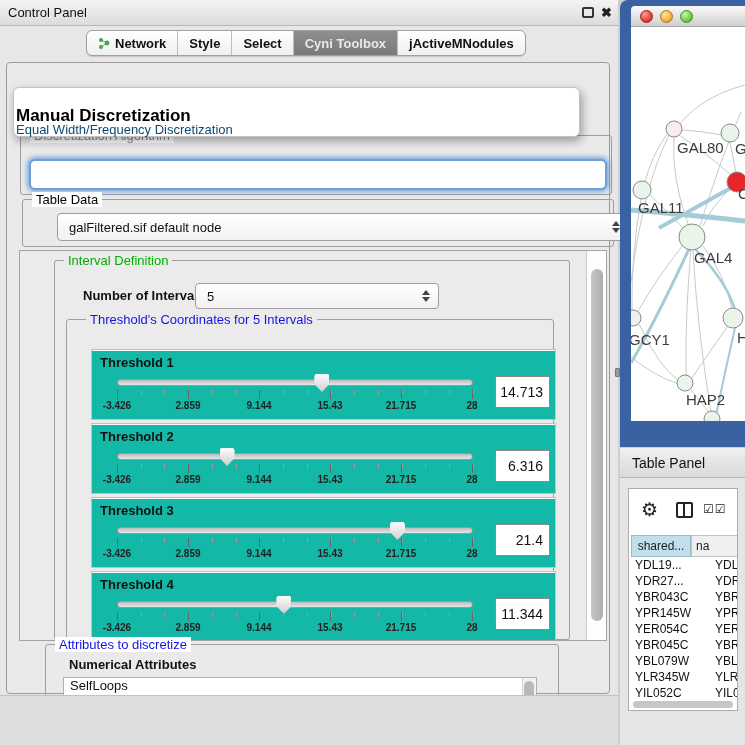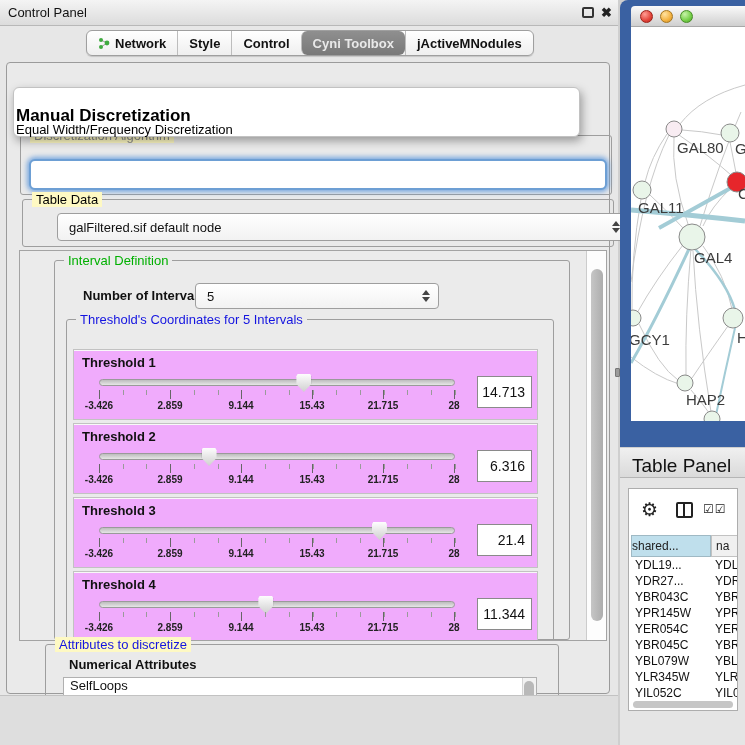--- a/index.html
+++ b/index.html
@@ -15,43 +15,43 @@
   .win-btn { top:7px; width:13px; height:12px; font-size:11px; line-height:12px; text-align:center; color:#222; }
   #float-btn { left:582px; border:2px solid #333; border-radius:2px; height:11px; width:12px; }
   #close-btn { left:600px; font-weight:bold; font-size:13px; }
 
   
   .segbar { display:flex; border:1px solid #9f9f9f; border-radius:6px; overflow:hidden;
     background:linear-gradient(#ffffff,#efefef); box-shadow:0 1px 1px rgba(0,0,0,.15); }
   .seg { padding:4px 11px; font-size:13px; font-weight:bold; color:#111; white-space:nowrap;
     border-left:1px solid #bdbdbd; display:flex; align-items:center; gap:5px; cursor:default; }
   .seg:first-child { border-left:none; }
-  .seg.sel { background:linear-gradient(#8f8f8f,#797979); color:#e9e9e9;border-radius:6px; }
+  .seg.sel { background:linear-gradient(#8f8f8f,#797979); color:#e9e9e9; }
   #top-tabs { left:86px; top:30px; height:26px; }
   #bottom-tabs { left:146px; top:704px; height:24px; }
 
   
   #outer-panel { left:6px; top:62px; width:604px; height:632px; background:#eaeaea;
     border:1px solid #9b9b9b; border-radius:4px; }
 
   .groupbox { position:absolute; border:1px solid #9e9e9e; border-radius:3px; }
-  .grouptitle { position:absolute; top:-8px; left:9px; background:#fef9c3; padding:0 4px; font-size:13px; }
+  .grouptitle { position:absolute; top:-8px; left:9px; background:#ffffff; padding:0 4px; font-size:13px; }
 
   
   #algo-group { left:13px; top:72px; width:592px; height:60px; }
   #algo-group .grouptitle { color:#8c8c8c; }
   #algo-combo { left:22px; top:96px; width:578px; height:31px; background:#fff;
     border:2px solid #6d9fd4; border-radius:6px; box-shadow:0 0 5px 2px rgba(90,150,220,.8); }
 
   
   #algo-popup { left:13px; top:87px; width:567px; height:50px; background:#fff;
     border:1px solid #c2c2c2; border-radius:6px; box-shadow:2px 4px 10px rgba(0,0,0,.35); z-index:50; }
   #popup-prompt { left:0; right:0; top:2px; text-align:center; color:#b3b3b3; font-size:13px; }
   #popup-opt0 { left:2px; top:18px; font-size:17px; font-weight:bold; color:#000; }
-  #popup-opt1 { left:2px; top:34px; font-size:13px; color:#000000; }
+  #popup-opt1 { left:2px; top:34px; font-size:13px; color:#0c4a6e; }
 
   
   #tabledata-group { left:15px; top:136px; width:592px; height:48px; }
   .combo { position:absolute; background:linear-gradient(#ffffff,#f2f2f2); border:1px solid #9e9e9e;
     border-radius:4px; font-size:13px; color:#111; display:flex; align-items:center; padding-left:11px; }
   .stepper { position:absolute; right:8px; top:50%; transform:translateY(-50%); display:flex; flex-direction:column; gap:2px; }
   .tri-up { width:0; height:0; border-left:4px solid transparent; border-right:4px solid transparent; border-bottom:5px solid #444; }
   .tri-dn { width:0; height:0; border-left:4px solid transparent; border-right:4px solid transparent; border-top:5px solid #444; }
   #tabledata-combo { left:22px; top:150px; width:572px; height:28px;margin-left:28px; }
 
@@ -59,23 +59,23 @@
   #scrollpane { left:12px; top:187px; width:588px; height:391px; border:1px solid #a3a3a3; background:#ebebeb; overflow:hidden; }
   #sp-vtrack { left:566px; top:0; width:21px; height:389px; background:#fdfdfd; border-left:1px solid #cccccc; }
   #sp-vthumb { left:4px; top:18px; width:12px; height:352px; background:linear-gradient(90deg,#c6c6c6,#adadad); border-radius:6px; }
 
   #interval-group { left:34px; top:9px; width:516px; height:380px; }
   #interval-group > .grouptitle { color:#00b000; background:#ebebeb; }
   #noi-label { left:28px; top:27px; font-size:13px; font-weight:bold; color:#111; }
   #noi-combo { left:140px; top:22px; width:244px; height:26px; }
 
   #thr-group { left:11px; top:58px; width:488px; height:327px; }
-  #thr-group > .grouptitle { color:#1414e0; background:#ebebeb; }
-
-  .thr-panel { position:absolute; left:6px; width:465px; height:71px; background:#f0abfc;
+  #thr-group > .grouptitle { color:#1414e0; background:#ebebeb;margin-left:10px; }
+
+  .thr-panel { position:absolute; left:24px; width:465px; height:71px; background:#14b8a6;
     border:1px solid #c2c2c2; box-shadow:inset 0 1px 0 #f8f8f8; }
   .thr-title { position:absolute; left:8px; top:5px; font-size:13px; font-weight:bold; color:#111; }
   .slider-track { position:absolute; left:25px; top:29px; width:356px; height:7px; border:1px solid #9a9a9a;
     border-radius:4px; background:linear-gradient(#bdbdbd,#e6e6e6); }
   .slider-thumb { position:absolute; top:24px; width:15px; height:18px;
     background:linear-gradient(#fdfdfd,#cfcfcf);
     clip-path:polygon(8% 0,92% 0,100% 12%,100% 55%,50% 100%,0 55%,0 12%);
     filter:drop-shadow(0 0 1px #777); }
   .minor-ticks { position:absolute; left:25px; top:40px; width:357px; height:5px;
     background:repeating-linear-gradient(90deg,#9a9a9a 0,#9a9a9a 1px,transparent 1px,transparent 23.73px); }
@@ -104,31 +104,31 @@
     border-radius:4px 0 0 0; border-bottom:1px solid #a8a8a8; }
   .light { position:absolute; top:4px; width:13px; height:13px; border-radius:50%; }
   #light-red   { left:9px;  background:radial-gradient(circle at 35% 30%, #ff9d94, #e2443a 60%, #b2271f); border:1px solid #9c2018; }
   #light-yellow{ left:29px; background:radial-gradient(circle at 35% 30%, #ffe3a1, #f3b13f 60%, #c4882a); border:1px solid #a5761f; }
   #light-green { left:49px; background:radial-gradient(circle at 35% 30%, #c7f3a9, #74ce47 60%, #4f9e2e); border:1px solid #468c26; }
   #net-canvas { left:631px; top:27px; width:114px; height:394px; background:#fff; }
 
   
   #tp-header { left:620px; top:448px; width:125px; height:30px; background:linear-gradient(#f0f0f0,#dadada);
     border-bottom:1px solid #b5b5b5; }
-  #tp-title { left:12px; top:7px; font-size:19px; color:#111; }
+  #tp-title { left:12px; top:7px; font-size:14px; color:#111; }
   #tp-bg { left:620px; top:478px; width:125px; height:267px; background:#e5e5e5; }
   #tp-box { left:628px; top:488px; width:110px; height:223px; background:#fff; border:1px solid #adadad; overflow:hidden; }
   #tp-toolbar { position:absolute; left:0; top:0; width:108px; height:44px; background:#fff; }
   #gear-icon { position:absolute; left:12px; top:9px; font-size:19px; color:#222; }
   #col-icon { position:absolute; left:47px; top:13px; width:17px; height:16px; border:2px solid #222; border-radius:2px; }
   #col-icon::after { content:""; position:absolute; left:5px; top:0; width:2px; height:12px; background:#222; }
   #check-icons { position:absolute; left:74px; top:13px; font-size:12px; color:#222; letter-spacing:1px; }
   #tp-headrow { position:absolute; left:2px; top:46px; width:200px; height:22px; display:flex; }
   .tp-hcell { font-size:12px; color:#222; border:1px solid #9fb9c4; height:22px; line-height:20px; }
-  #tp-h0 { width:80px; background:#bfdfec; text-align:left; }
+  #tp-h0 { width:60px; background:#bfdfec; text-align:center; }
   #tp-h1 { width:80px; background:#f0f0f0; border-color:#c2c2c2; padding-left:4px; }
   #tp-rows { position:absolute; left:2px; top:68px; width:200px; height:144px; overflow:hidden; }
   .tp-row { display:flex; height:16px; line-height:16px; font-size:12px; color:#111; }
   .tp-c0 { width:80px; padding-left:4px; white-space:nowrap; }
   .tp-c1 { width:80px; padding-left:4px; white-space:nowrap; }
   #tp-hscroll { position:absolute; left:4px; top:212px; width:100px; height:7px; background:#c6c6c6; border-radius:4px; }
 
   #resize-dot { left:615px; top:368px; width:5px; height:9px; background:#9a9a9a; border:1px solid #777; border-radius:1px; }
 </style>
 </head>
@@ -150,21 +150,21 @@
           <circle cx="3" cy="3" r="2" fill="#3faa3f"></circle>
           <circle cx="3" cy="10" r="2" fill="#3faa3f"></circle>
           <circle cx="9" cy="6" r="2.4" fill="#3faa3f"></circle>
         </svg>
         <span>Network</span>
       </div>
       <div class="seg">
         <span>Style</span>
       </div>
       <div class="seg">
-        <span>Control</span>
+        <span>Select</span>
       </div>
       <div class="seg sel">
         <span>Cyni Toolbox</span>
       </div>
       <div class="seg">
         <span>jActiveMNodules</span>
       </div>
     </div>
 
   <div id="outer-panel" class="abs">

